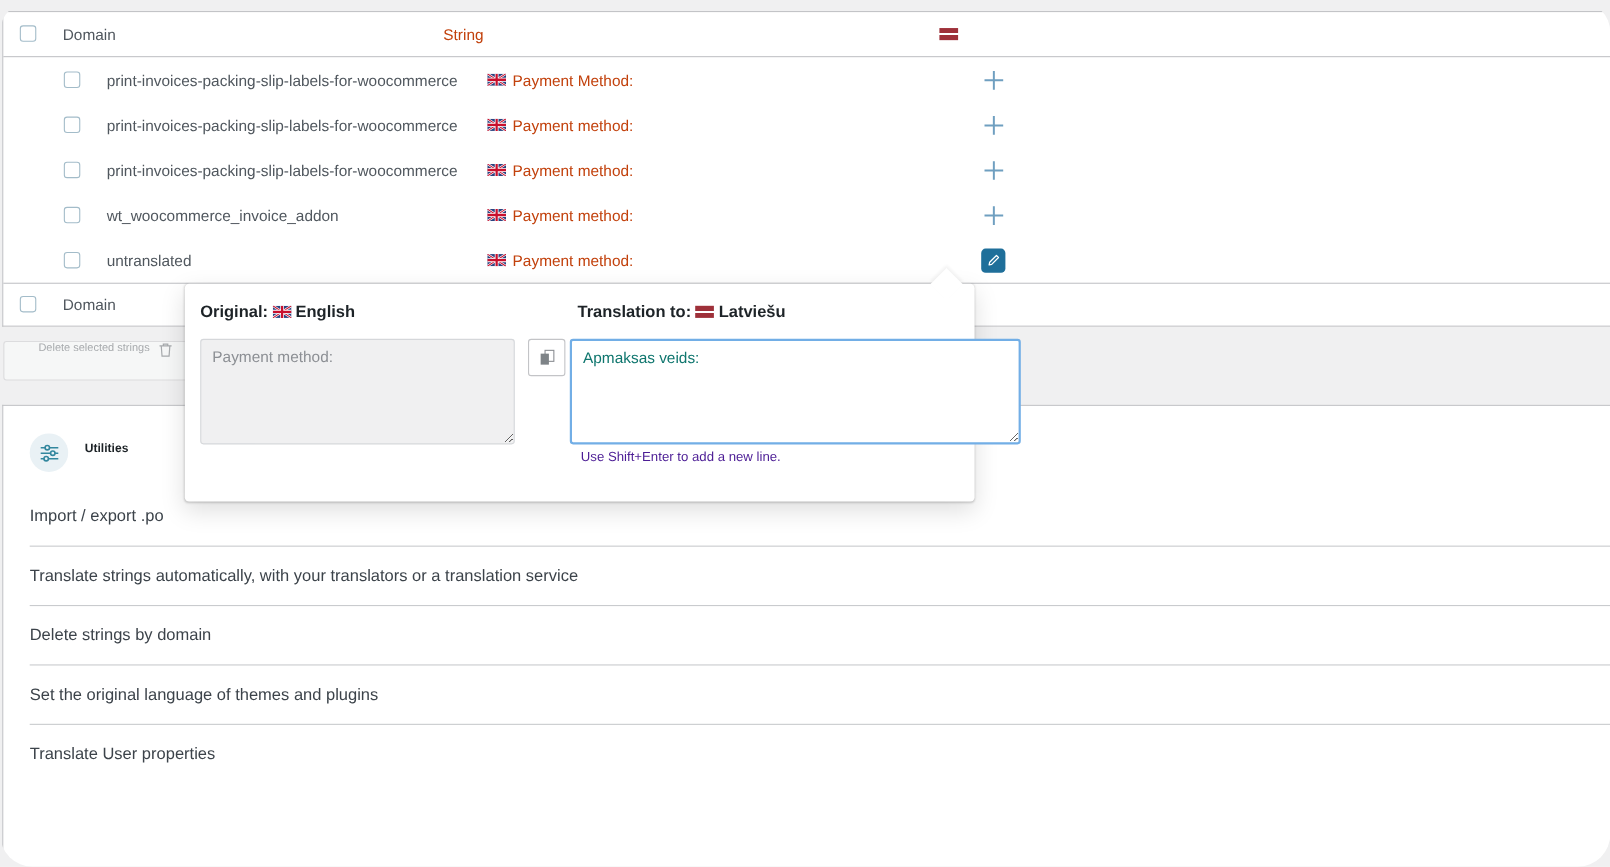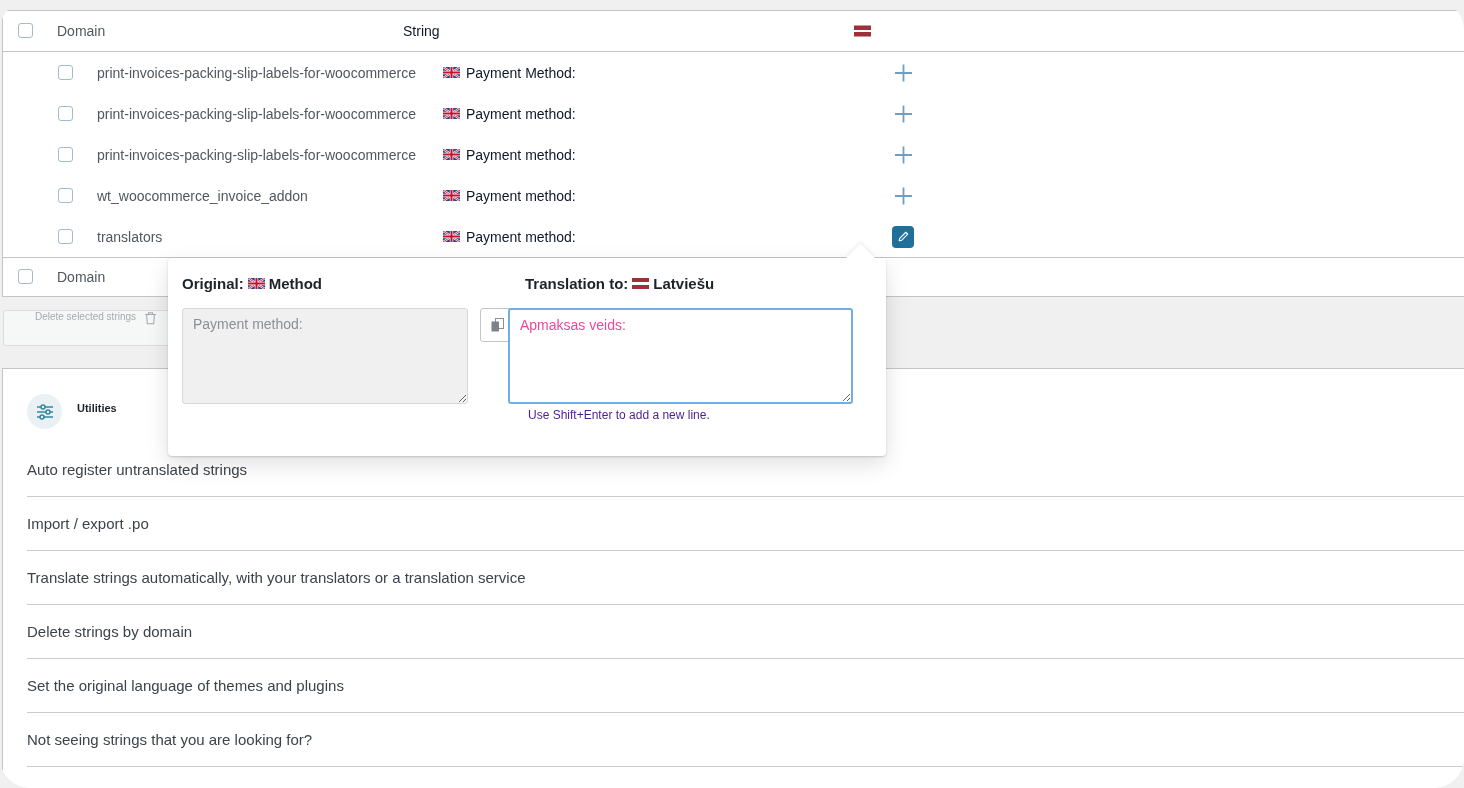--- a/index.html
+++ b/index.html
@@ -20,21 +20,21 @@
     position: absolute; left: 15px; top: 50%; margin-top: -8px;
     width: 15px; height: 15px; background: #fff;
     border: 1px solid #a3bcc9; border-radius: 3px; cursor: pointer;
   }
   .col-domain {
     position: absolute; left: 54px; top: 50%; transform: translateY(-50%);
     font-size: 14px; color: #50575e; white-space: nowrap;
   }
   .col-string {
     position: absolute; left: 400px; top: 50%; transform: translateY(-50%);
-    display: flex; align-items: center; gap: 6px; font-size: 14px; color: #0f172a; white-space: nowrap; text-align: right;
+    display: flex; align-items: center; gap: 6px; font-size: 14px; color: #c2410c; white-space: nowrap; text-align: right;
   }
   .col-action {
     position: absolute; left: 845px; top: 50%; transform: translateY(-50%);
     width: 30px; display: flex; align-items: center; justify-content: center;
   }
   .col-flag { position: absolute; left: 851px; top: 50%; transform: translateY(-50%); }
   .flag { display: inline-block; width: 17px; height: 11px; flex: none; }
   .flag-lv { background: linear-gradient(#9e3039 0 40%, #fff 40% 60%, #9e3039 60% 100%); }
   .plus-btn { background: none; border: none; cursor: pointer; padding: 0; line-height: 0; }
   .edit-btn {
@@ -83,22 +83,22 @@
   .lbl-translation { left: 357px; }
   .ta {
     position: absolute; top: 50px; height: 96px; z-index: 1;
     font-family: inherit; font-size: 14px; padding: 7px 10px; border-radius: 3px; resize: both;
   }
   .ta-original {
     left: 14px; width: 286px;
     background: #f0f0f1; border: 1px solid #d5d7da; color: #8c8f94;
   }
   .ta-translation {
-    left: 340px; width: 345px;
-    background: #fff; border: 2px solid #72aee6; color: #ec4899; outline: none;
+    left: 350px; width: 410px;
+    background: #fff; border: 2px solid #72aee6; color: #0f766e; outline: none;
   }
   .copy-btn {
     position: absolute; left: 312px; top: 50px; width: 34px; height: 34px; z-index: 1;
     background: #fff; border: 1px solid #c3c4c7; border-radius: 3px;
     display: flex; align-items: center; justify-content: center; cursor: pointer;
   }
   .hint { position: absolute; left: 360px; top: 150px; font-size: 12px; color: #4c1d95; z-index: 1; }
 </style>
 </head>
 <body>
@@ -188,21 +188,21 @@
       </span>
       <span class="col-action">
           <button class="plus-btn"><svg width="21" height="21" viewBox="0 0 21 21">
               <path d="M10.5 2v17M2 10.5h17" stroke="#6f9fc0" stroke-width="1.8"></path>
             </svg></button>
         </span>
     </div>
 
     <div class="trow">
       <span class="cb"></span>
-      <span class="col-domain">translators</span>
+      <span class="col-domain">untranslated</span>
       <span class="col-string">
         <svg class="flag" viewBox="0 0 50 30" preserveAspectRatio="none">
             <rect width="50" height="30" fill="#2b4380"></rect>
             <path d="M0 0l50 30M50 0L0 30" stroke="#fff" stroke-width="6"></path>
             <path d="M0 0l50 30M50 0L0 30" stroke="#c8102e" stroke-width="2.5"></path>
             <path d="M25 0v30M0 15h50" stroke="#fff" stroke-width="10"></path>
             <path d="M25 0v30M0 15h50" stroke="#c8102e" stroke-width="6"></path>
           </svg>
         <span>Payment method:</span>
       </span>
@@ -235,42 +235,40 @@
           <path d="M2 5h16"></path>
             <circle cx="8" cy="5" r="2" fill="#e9f1f5"></circle>
           <path d="M2 10h16"></path>
             <circle cx="13" cy="10" r="2" fill="#e9f1f5"></circle>
           <path d="M2 15h16"></path>
             <circle cx="7" cy="15" r="2" fill="#e9f1f5"></circle>
         </svg>
       </span>
       <span class="util-title">Utilities</span>
     </div>
-    <div class="util-item">Auto register untranslated strings</div>
     <div class="util-item">Import / export .po</div>
     <div class="util-item">Translate strings automatically, with your translators or a translation service</div>
     <div class="util-item">Delete strings by domain</div>
     <div class="util-item">Set the original language of themes and plugins</div>
-    <div class="util-item">Not seeing strings that you are looking for?</div>
     <div class="util-item">Translate User properties</div>
   </div>
 
   <div class="popup">
     <div class="popup-arrow"></div>
 
     <div class="popup-label lbl-original">
       <span>Original:</span>
       <svg class="flag" viewBox="0 0 50 30" preserveAspectRatio="none">
           <rect width="50" height="30" fill="#2b4380"></rect>
           <path d="M0 0l50 30M50 0L0 30" stroke="#fff" stroke-width="6"></path>
           <path d="M0 0l50 30M50 0L0 30" stroke="#c8102e" stroke-width="2.5"></path>
           <path d="M25 0v30M0 15h50" stroke="#fff" stroke-width="10"></path>
           <path d="M25 0v30M0 15h50" stroke="#c8102e" stroke-width="6"></path>
         </svg>
-      <span>Method</span>
+      <span>English</span>
     </div>
 
     <div class="popup-label lbl-translation">
       <span>Translation to:</span>
       <span class="flag flag-lv"></span>
       <span>Latviešu</span>
     </div>
 
     <textarea class="ta ta-original" readonly="" style="">Payment method:</textarea>
 

